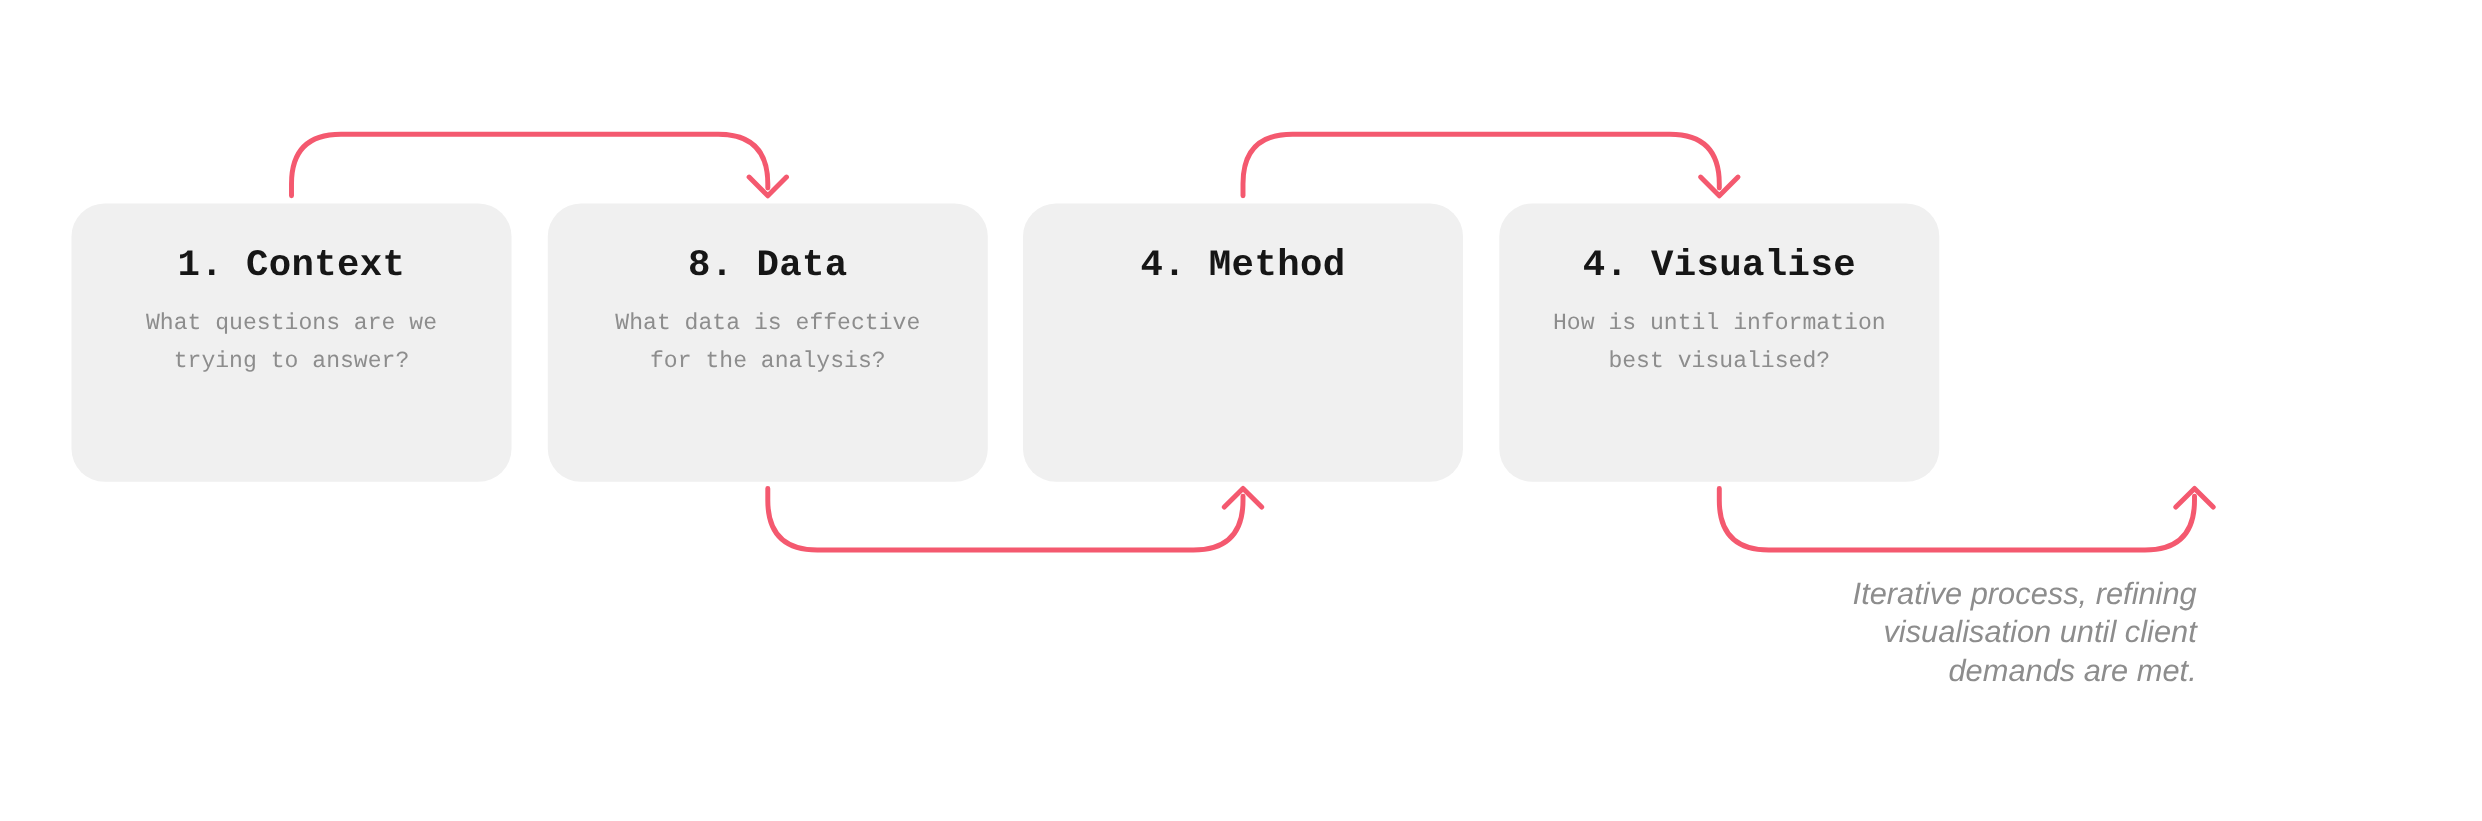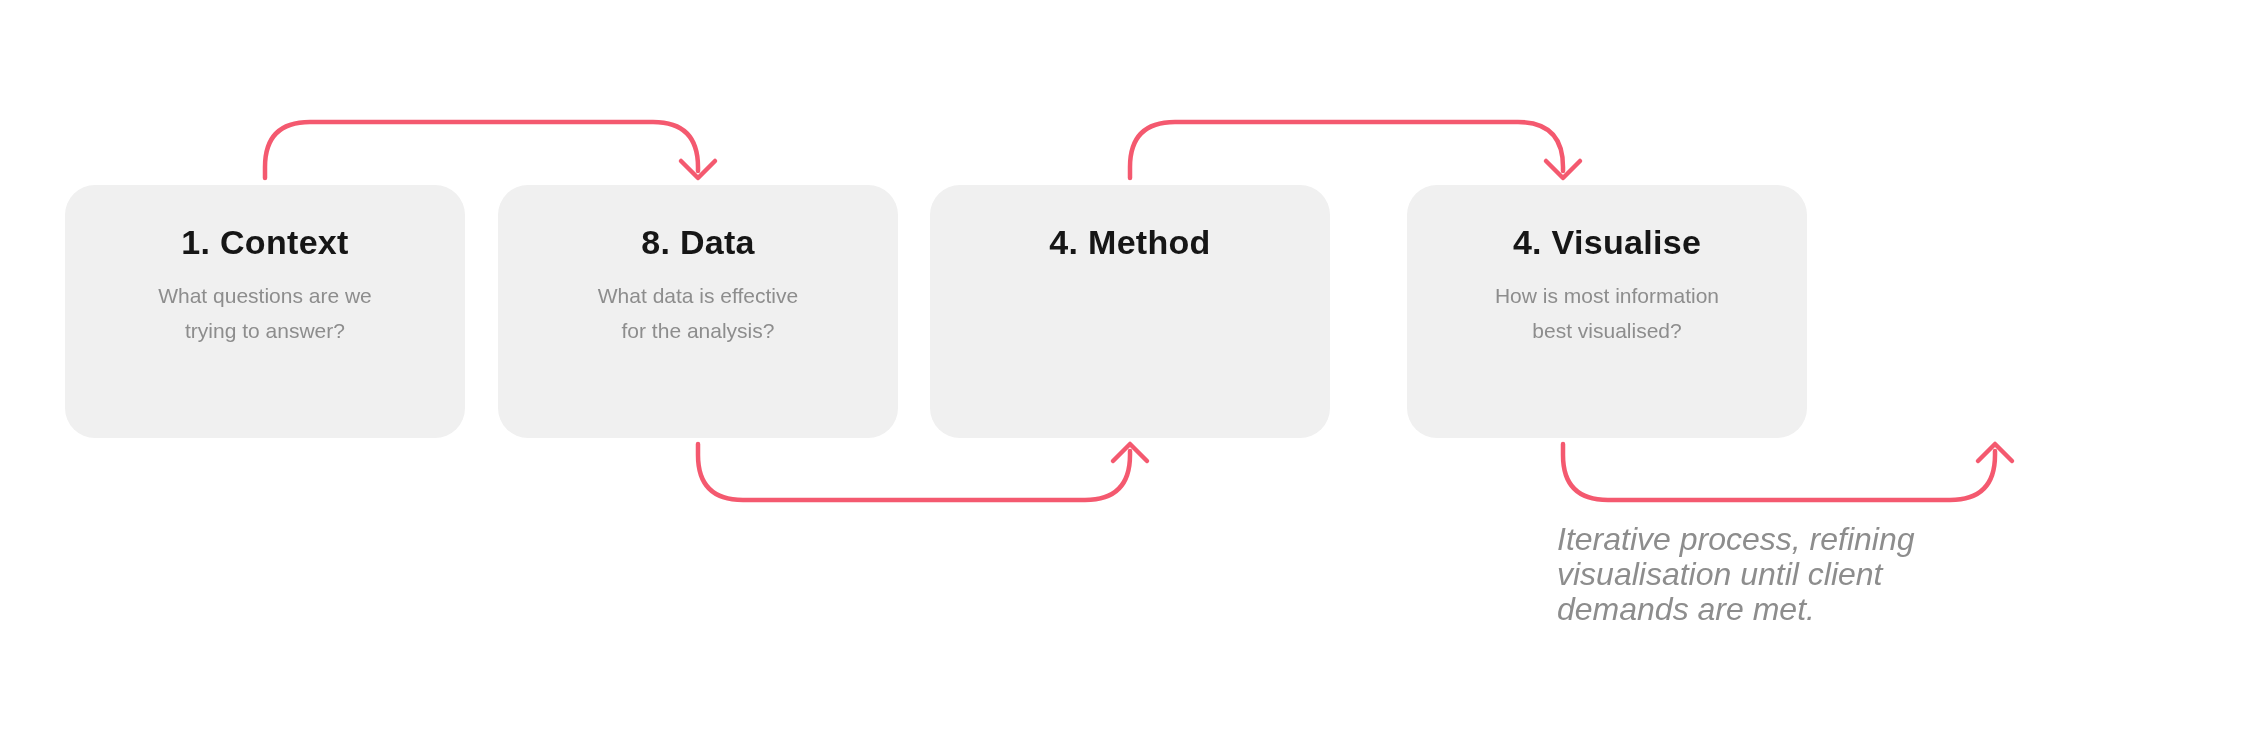--- a/index.html
+++ b/index.html
@@ -15,25 +15,26 @@
     background: #ffffff;
   }
   .step-box {
     position: absolute;
     top: 185px;
     width: 400px; height: 253px;
     background: #f0f0f0;
     border-radius: 30px;
     text-align: center;
     padding: 38px 30px 0 30px;
+    font-family: Liberation Mono, monospace;
   }
   .step-box.b1 { left: 65px; }
   .step-box.b2 { left: 498px; }
   .step-box.b3 { left: 930px; }
-  .step-box.b4 { left: 1363px; margin-left: 44px; }
+  .step-box.b4 { left: 1363px; }
   .step-box.b5 { left: 1795px; }
   .step-title {
     font-size: 34px;
     font-weight: 700;
     color: #161616;
     letter-spacing: 0.3px;
     margin-bottom: 16px;
   }
   .step-desc {
     font-size: 21px;
@@ -51,22 +52,22 @@
     fill: none;
     stroke: #f4596f;
     stroke-width: 4.5;
     stroke-linecap: round;
     stroke-linejoin: round;
   }
   .caption {
     position: absolute;
     left: 1557px; top: 522px;
     width: 440px;
-    text-align: left;
-    font-size: 32px;
+    text-align: right;
+    font-size: 28px;
     line-height: 35px;
     font-style: italic;
     color: #8d8d8d;
     white-space: pre-line;
   }
 </style>
 </head>
 <body>
 
 <div class="canvas">
@@ -105,21 +106,21 @@
     <div class="step-desc">What data is effective
 for the analysis?</div>
   </div>
 
   <div class="step-box b3">
     <div class="step-title">4. Method</div>
   </div>
 
   <div class="step-box b4">
     <div class="step-title">4. Visualise</div>
-    <div class="step-desc">How is most information
+    <div class="step-desc">How is until information
 best visualised?</div>
   </div>
 
 
   <div class="caption">Iterative process, refining
 visualisation until client
 demands are met.</div>
 
 </div>
 

